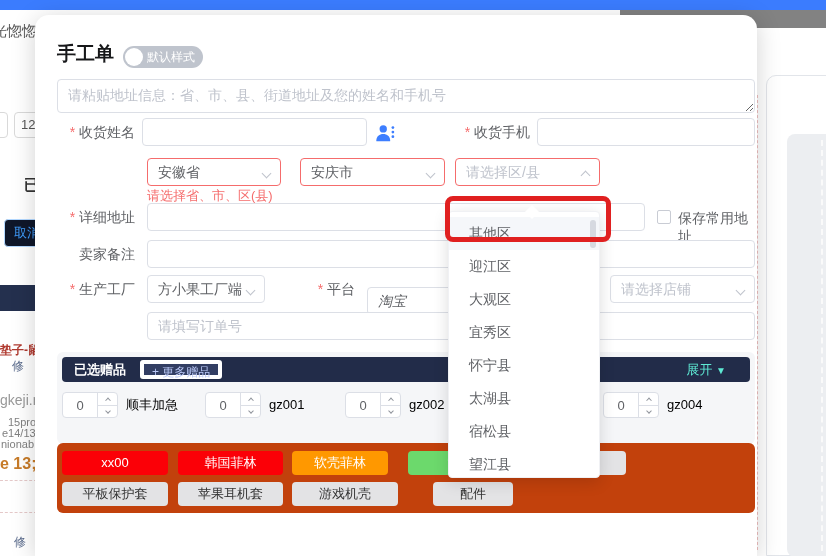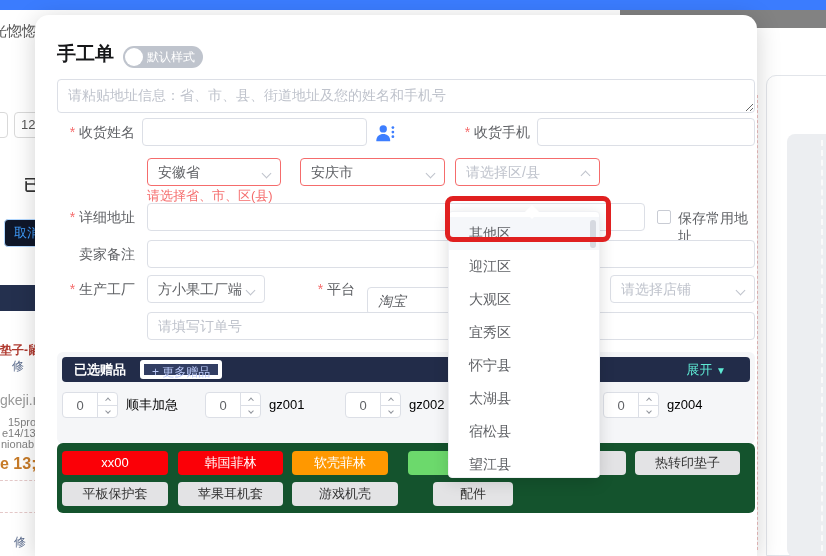--- a/index.html
+++ b/index.html
@@ -60,21 +60,21 @@
   .stepper { position:absolute; width:56px; height:26px; border:1px solid #dcdfe6; border-radius:4px; background:#fff; display:flex; }
   .stepper-val { width:34px; border:none; outline:none; text-align:center; font-size:13px; color:#606266; background:transparent; font-family:"Liberation Sans",sans-serif; }
   .spin { width:20px; border-left:1px solid #dcdfe6; display:flex; flex-direction:column; }
   .spin-btn { flex:1; display:flex; align-items:center; justify-content:center; cursor:pointer; }
   .spin-btn.top { border-bottom:1px solid #dcdfe6; }
   .chev.sm { width:4px; height:4px; border-width:1.3px; border-color:#90949c; }
   .chev.sm.u { transform:rotate(-135deg) translate(-1px,-1px); }
   .step-lbl { position:absolute; font-size:13px; color:#000000; line-height:26px;text-align:center; }
 
   
-  .cat-box { left:22px; top:428px; width:698px; height:70px; background:#14532d; border-radius:6px; }
+  .cat-box { left:22px; top:428px; width:698px; height:70px; background:#c2410c; border-radius:6px; }
   .catbtn { position:absolute; height:24px; border-radius:4px; font-size:13px; text-align:center; line-height:24px; cursor:pointer; white-space:nowrap; overflow:hidden; }
   .catbtn.red { background:#fb0007; color:#fff; }
   .catbtn.orange { background:#ff9800; color:#fff; }
   .catbtn.green { background:#6cd96c; color:#fff; }
   .catbtn.gray { background:#e3e3e5; color:#333; }
 
   
   .dropdown { left:448px; top:211px; width:152px; height:267px; background:#fff; border-radius:4px; box-shadow:0 4px 16px rgba(0,0,0,.14); border:1px solid #f0f1f4; z-index:10; padding-top:5px; }
   .dd-arrow { position:absolute; top:-5px; left:78px; width:10px; height:10px; background:#fff; transform:rotate(45deg); }
   .dd-item { height:33px; line-height:33px; padding-left:20px; font-size:14px; color:#606266; cursor:pointer; }
@@ -239,21 +239,20 @@
       </div>
       <div class="step-lbl" style="left:610px;top:40px;">gz004</div>
     </div>
 
     <div class="abs cat-box">
       <div class="catbtn red" style="left:5px;top:8px;width:106px;">xx00</div>
       <div class="catbtn red" style="left:121px;top:8px;width:105px;">韩国菲林</div>
       <div class="catbtn orange" style="left:235px;top:8px;width:96px;">软壳菲林</div>
       <div class="catbtn green" style="left:351px;top:8px;width:92px;">洞</div>
       <div class="catbtn gray" style="left:463px;top:8px;width:106px;"></div>
-      <div class="catbtn gray" style="left:578px;top:8px;width:105px;">热转印垫子</div>
 
       <div class="catbtn gray" style="left:5px;top:39px;width:106px;">平板保护套</div>
       <div class="catbtn gray" style="left:121px;top:39px;width:105px;">苹果耳机套</div>
       <div class="catbtn gray" style="left:235px;top:39px;width:106px;">游戏机壳</div>
       <div class="catbtn gray" style="left:376px;top:39px;width:80px;">配件</div>
     </div>
   </div>
 
   <div class="abs dropdown">
     <div class="dd-arrow"></div>

